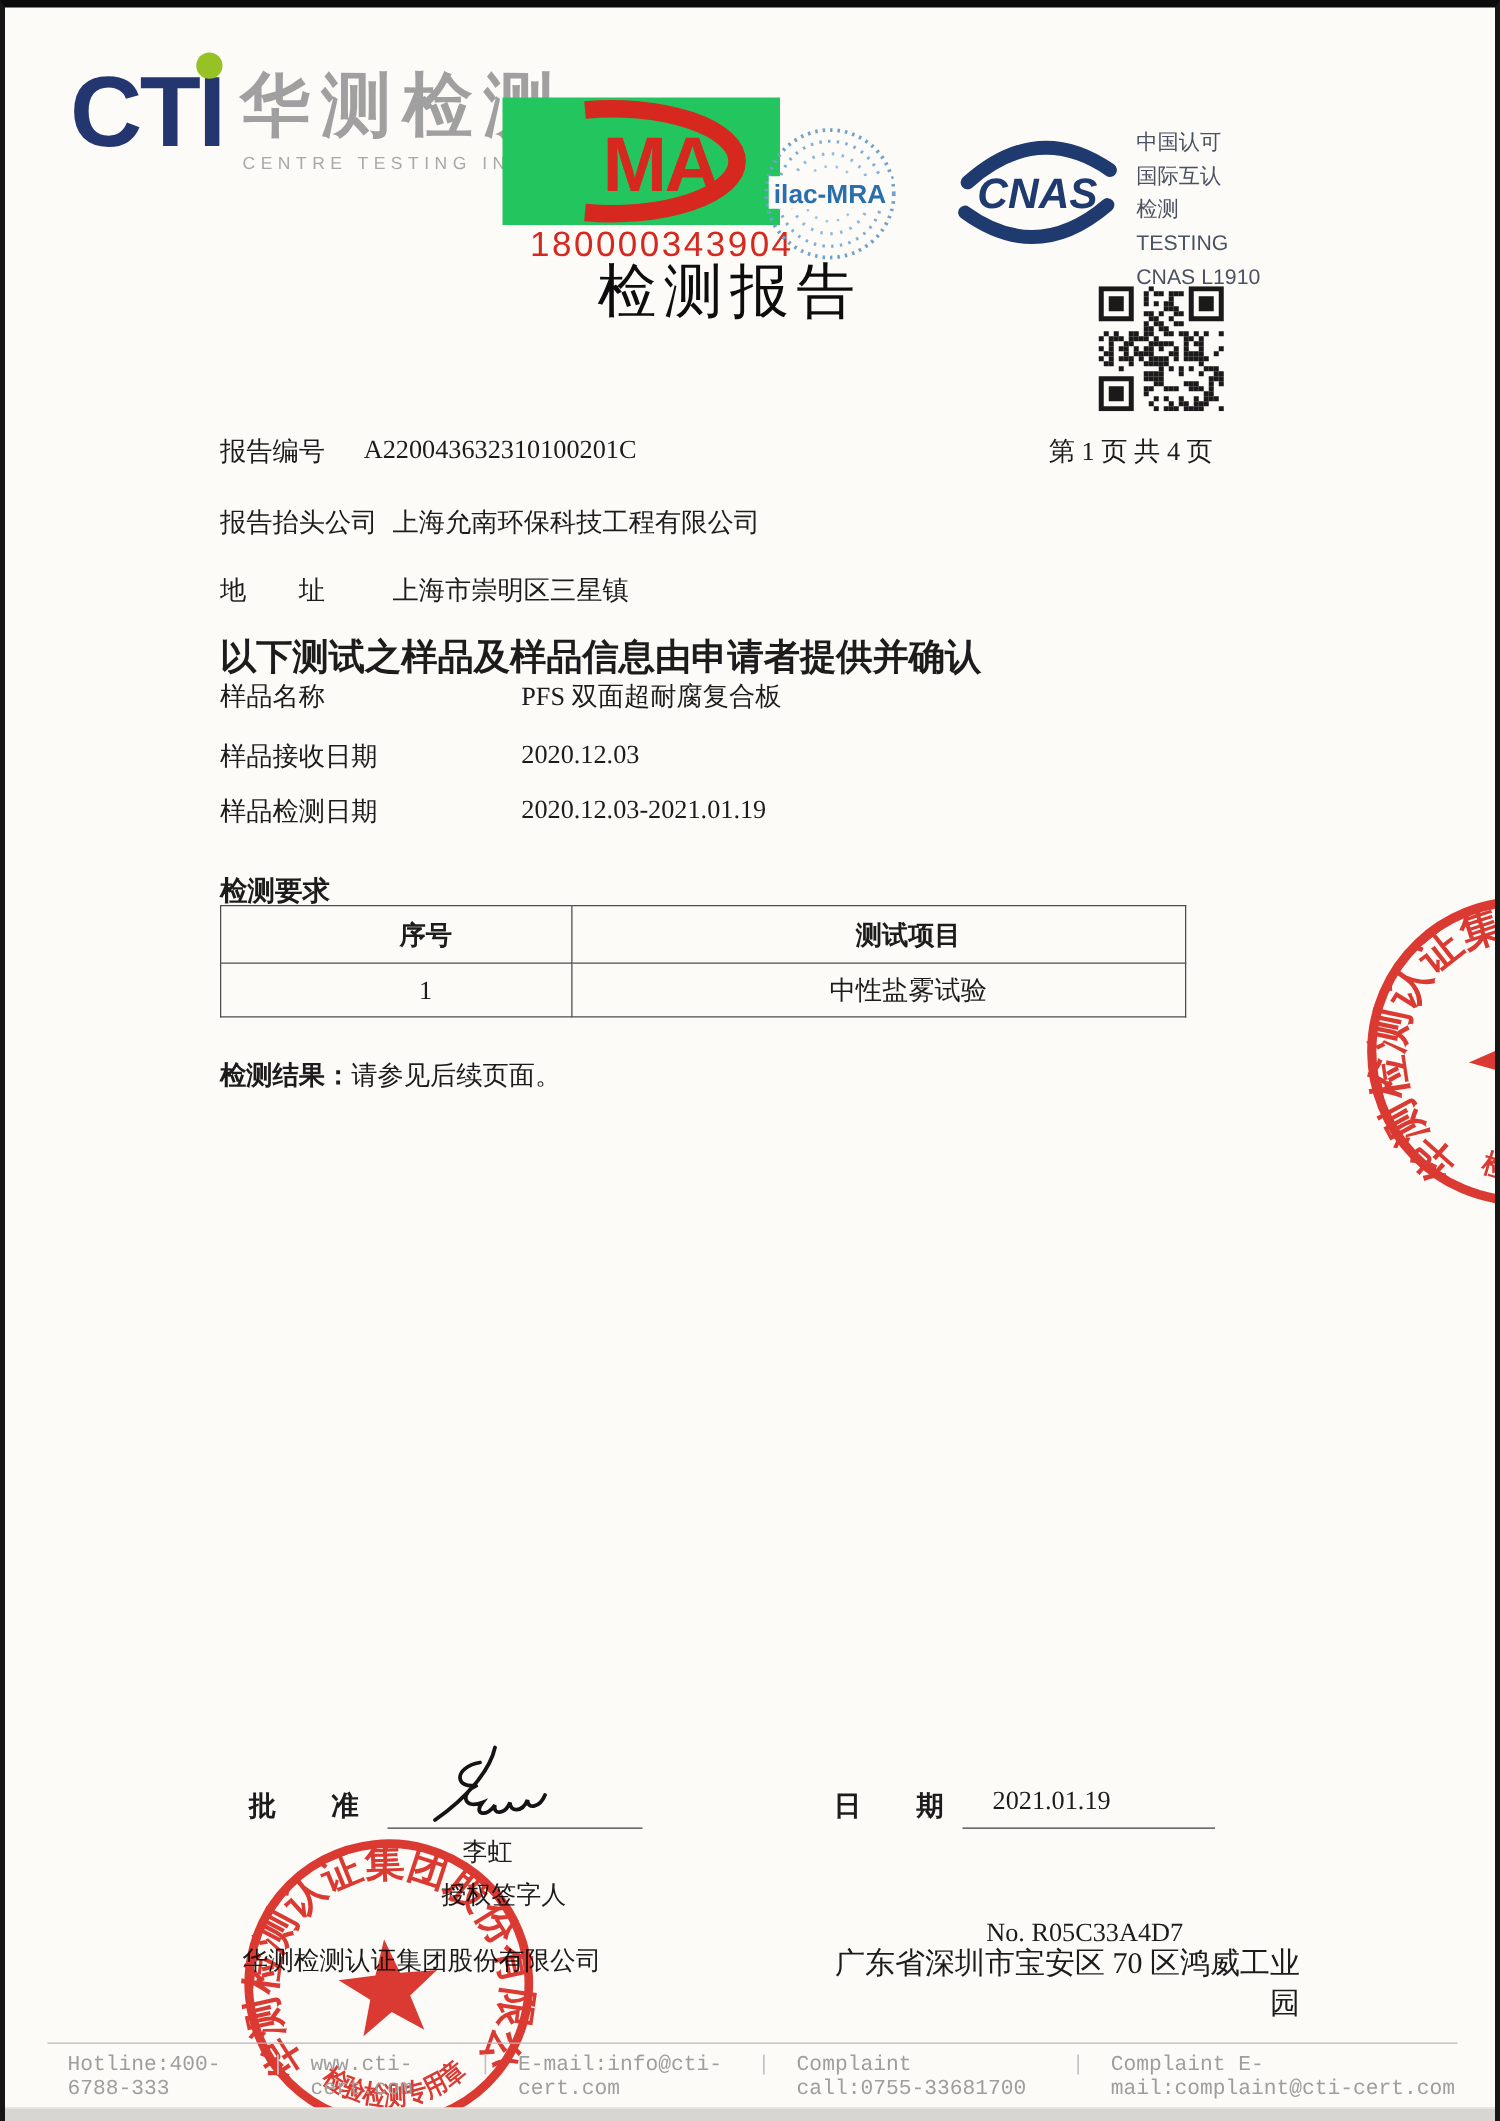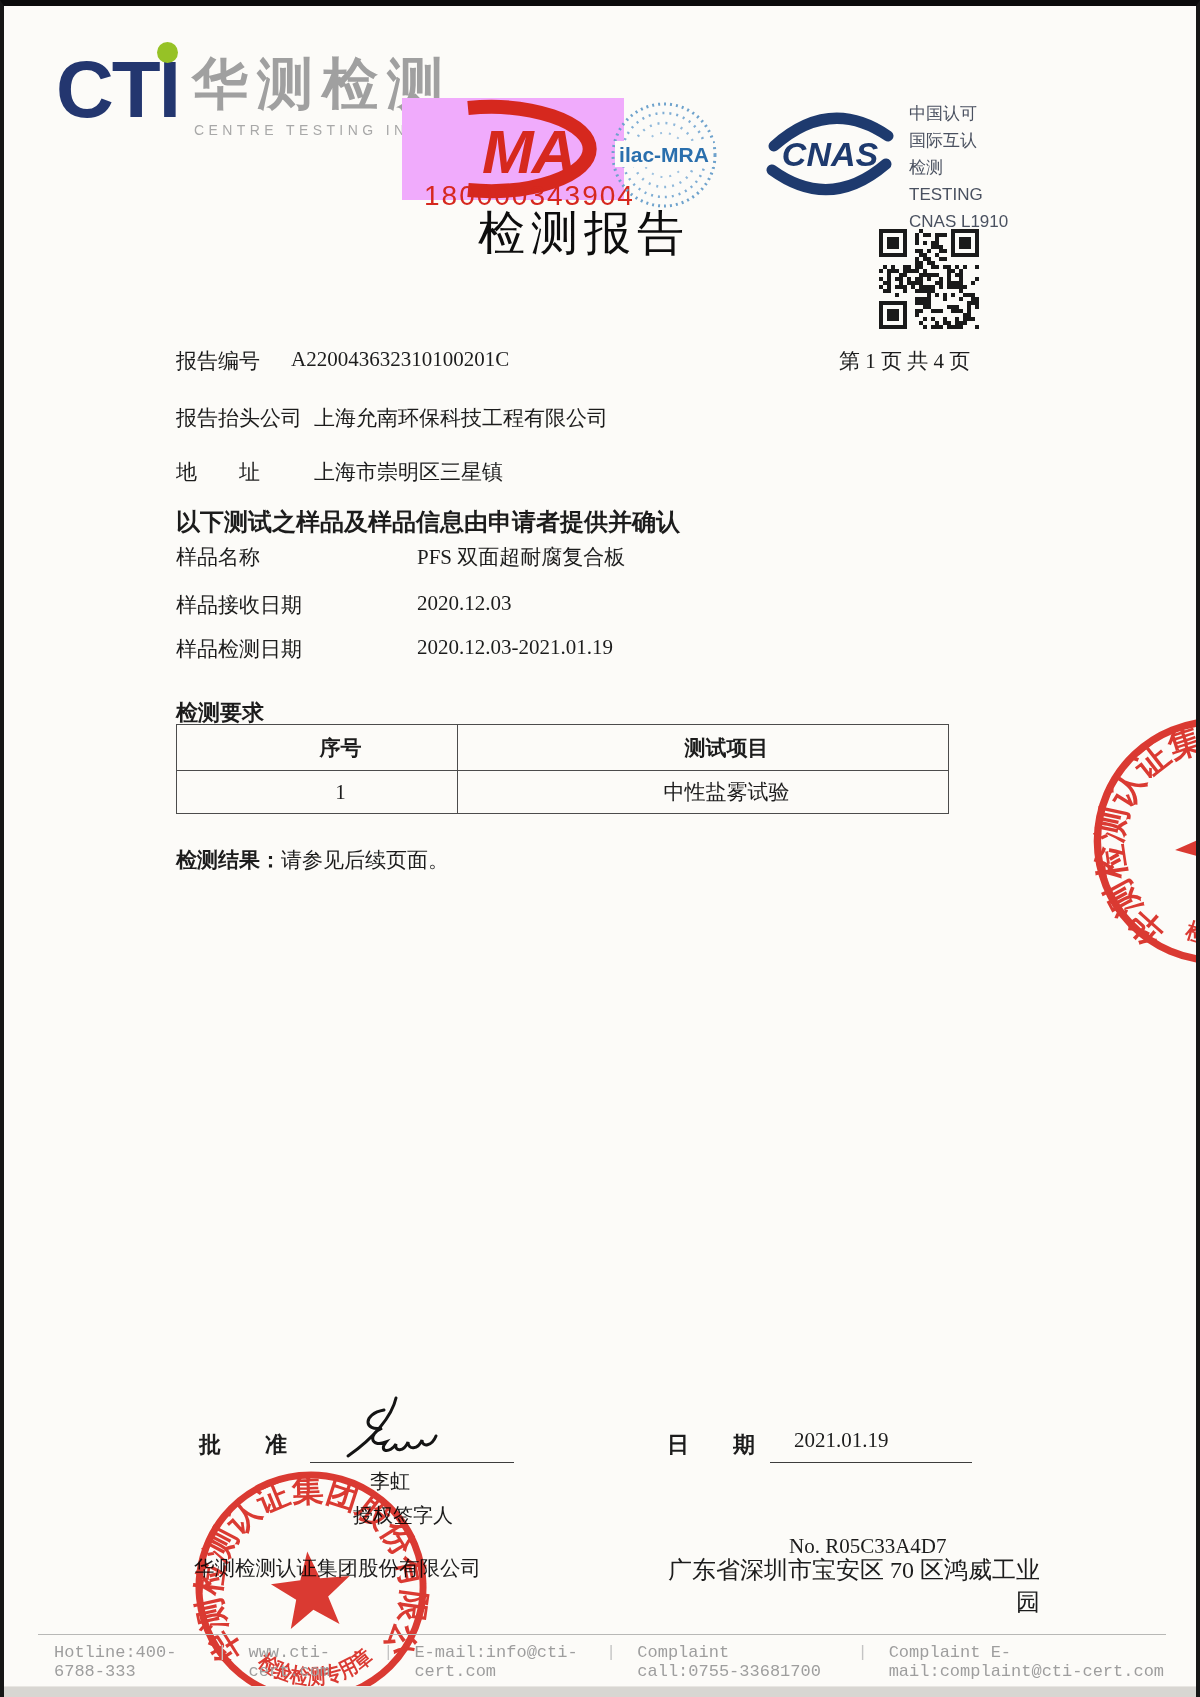--- a/index.html
+++ b/index.html
@@ -9,34 +9,34 @@
     border-top:6px solid #0b0b0b;border-left:4px solid #161616;border-right:4px solid #161616;
     font-family:"Liberation Serif", serif;color:#1c1c1c;
   }
   .abs{position:absolute;}
   
   .cti-text{left:52px;top:44px;font-family:"Liberation Sans",sans-serif;font-weight:bold;
     font-size:80px;color:#23366f;letter-spacing:-2px;line-height:1;}
   .green-dot{position:absolute;width:21px;height:21px;border-radius:50%;background:#96c226;top:-8px;left:101px;}
   .logo-cn{left:188px;top:50px;font-size:56px;color:#a0a0a0;letter-spacing:9px;font-weight:bold;line-height:1;font-family:"Liberation Sans",sans-serif;}
   .logo-en{left:190px;top:116px;font-size:14px;color:#a8a8a8;letter-spacing:4.4px;font-family:"Liberation Sans",sans-serif;}
-  .cma{left:398px;top:92px;width:222px;height:102px;background:#f0abfc;font-style:italic;}
+  .cma{left:398px;top:72px;width:222px;height:102px;background:#22c55e;}
   .cma-number{left:420px;top:174px;font-family:"Liberation Sans",sans-serif;font-size:28px;color:#d6281e;letter-spacing:2px;}
   .ilac{left:605px;top:94px;width:110px;height:110px;}
   .cnas{left:762px;top:100px;width:128px;height:96px;}
   .accr{left:905px;top:94px;font-family:"Liberation Sans",sans-serif;font-size:17px;line-height:27px;color:#4a5160;}
   .doc-title{left:330px;top:196px;width:500px;text-align:center;font-size:47px;font-weight:normal;letter-spacing:6px;color:#0d0d0d;}
   .qr{left:872px;top:223px;}
   
   .meta-row{left:172px;display:flex;font-size:21px;}
   .lbl{flex:none;}
   .w115{width:115px;}.w138{width:138px;}.w241{width:241px;}
   .page-info{left:835px;top:341px;font-size:21px;}
   .bold{font-weight:bold;}
-  .decl{left:172px;top:500px;font-size:24px;font-weight:bold;}
+  .decl{left:172px;top:500px;font-size:29px;font-weight:bold;}
   .sec-head{left:172px;top:692px;font-size:22px;font-weight:bold;}
   
   .req-table{left:172px;top:718px;width:773px;border-collapse:collapse;font-size:21px;}
   .req-table td{border:1.5px solid #4c4c4c;text-align:center;padding-left:48px;}
   .req-table .hrow td{height:43px;font-weight:bold;}
   .req-table .drow td{height:40px;}
   .req-table .c1{width:231px;}
   .result-line{left:172px;top:840px;font-size:21px;}
   
   .approve-label{left:195px;top:1424px;font-size:22px;font-weight:bold;}

